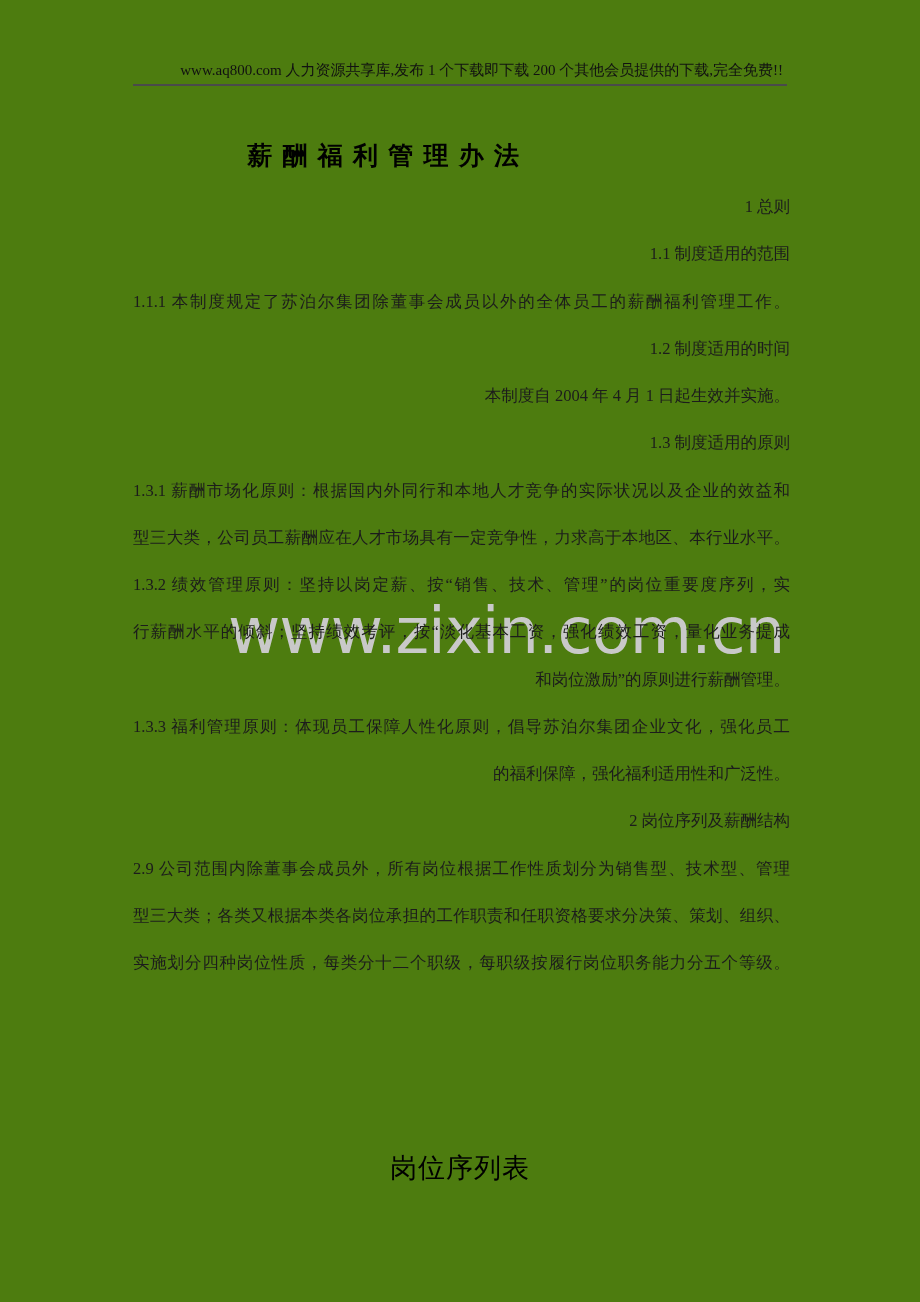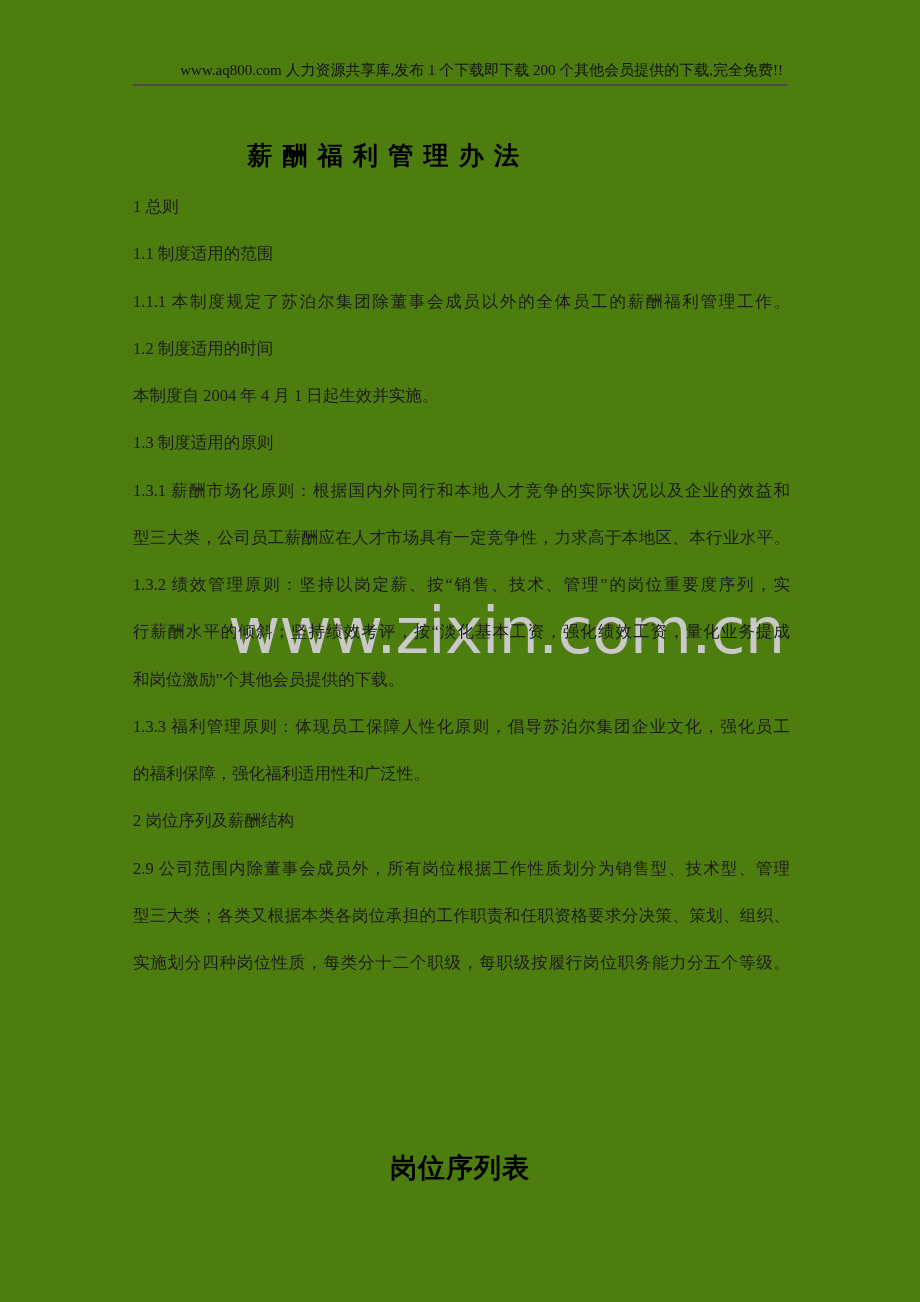--- a/index.html
+++ b/index.html
@@ -62,34 +62,35 @@
     left: 133px;
     width: 657px;
     z-index: 1;
   }
   .line {
     font-size: 16.5px;
     line-height: 47.25px;
     height: 47.25px;
     white-space: nowrap;
     color: #1c1c1c;
+    text-align: right;
   }
   .line.full {
     white-space: normal;
     text-align: justify;
     text-align-last: justify;
   }
   .section-heading {
     position: absolute;
     top: 1150px;
     left: 0;
     width: 920px;
     text-align: center;
     font-size: 27px;
-    font-weight: bold;
+    font-weight: normal;
     font-family: "Liberation Sans", sans-serif;
     letter-spacing: 1px;
     color: #000000;
     z-index: 1;
   }
 </style>
 </head>
 <body>
 
 <div class="page">
@@ -106,21 +107,21 @@
     <div class="line">1 总则</div>
     <div class="line">1.1 制度适用的范围</div>
     <div class="line full">1.1.1 本制度规定了苏泊尔集团除董事会成员以外的全体员工的薪酬福利管理工作。</div>
     <div class="line">1.2 制度适用的时间</div>
     <div class="line">本制度自 2004 年 4 月 1 日起生效并实施。</div>
     <div class="line">1.3 制度适用的原则</div>
     <div class="line full">1.3.1 薪酬市场化原则：根据国内外同行和本地人才竞争的实际状况以及企业的效益和</div>
     <div class="line full">型三大类，公司员工薪酬应在人才市场具有一定竞争性，力求高于本地区、本行业水平。</div>
     <div class="line full">1.3.2 绩效管理原则：坚持以岗定薪、按“销售、技术、管理”的岗位重要度序列，实</div>
     <div class="line full">行薪酬水平的倾斜；坚持绩效考评，按“淡化基本工资，强化绩效工资，量化业务提成</div>
-    <div class="line">和岗位激励”个其他会员提供的下载。</div>
+    <div class="line">和岗位激励”的原则进行薪酬管理。</div>
     <div class="line full">1.3.3 福利管理原则：体现员工保障人性化原则，倡导苏泊尔集团企业文化，强化员工</div>
     <div class="line">的福利保障，强化福利适用性和广泛性。</div>
     <div class="line">2 岗位序列及薪酬结构</div>
     <div class="line full">2.9 公司范围内除董事会成员外，所有岗位根据工作性质划分为销售型、技术型、管理</div>
     <div class="line full">型三大类；各类又根据本类各岗位承担的工作职责和任职资格要求分决策、策划、组织、</div>
     <div class="line full">实施划分四种岗位性质，每类分十二个职级，每职级按履行岗位职务能力分五个等级。</div>
   </div>
 
   <div class="section-heading">岗位序列表</div>
 

